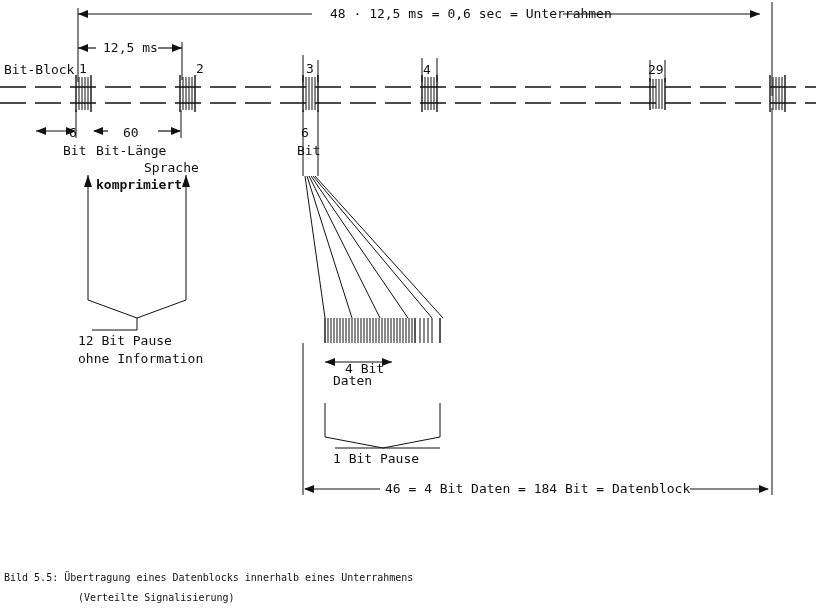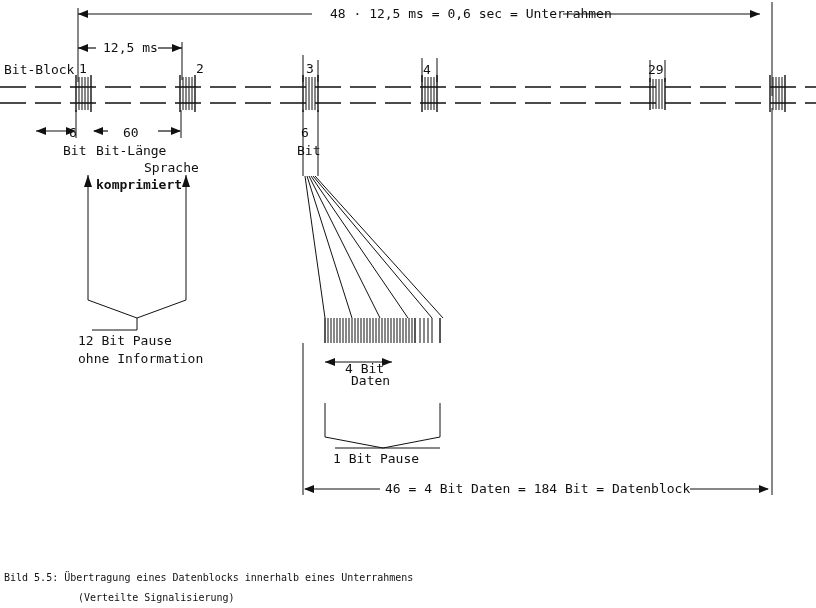--- a/index.html
+++ b/index.html
@@ -236,21 +236,21 @@
   <div class="lbl" style="left:108px; top:160px;margin-left:36px;">Sprache</div>
   <div class="lbl" style="left:96px; top:177px;font-weight:bold;">komprimiert</div>
 
   <div class="lbl" style="left:301px; top:125px;">6</div>
   <div class="lbl" style="left:297px; top:143px;">Bit</div>
 
   <div class="lbl" style="left:78px; top:333px;">12 Bit Pause</div>
   <div class="lbl" style="left:78px; top:351px;">ohne Information</div>
 
   <div class="lbl" style="left:345px; top:355px;margin-top:6px;">4 Bit</div>
-  <div class="lbl" style="left:338px; top:373px;padding-left:13px;">Daten</div>
+  <div class="lbl" style="left:320px; top:373px;padding-left:13px;">Daten</div>
 
   <div class="lbl" style="left:333px; top:451px;">1 Bit Pause</div>
 
   <div class="lbl" style="left:385px; top:481px;">46 = 4 Bit Daten = 184 Bit = Datenblock</div>
 
   <div class="caption" style="left:4px; top:568px;">Bild 5.5: Übertragung eines Datenblocks innerhalb eines Unterrahmens</div>
   <div class="caption" style="left:78px; top:588px;">(Verteilte Signalisierung)</div>
 
 </div>
 

